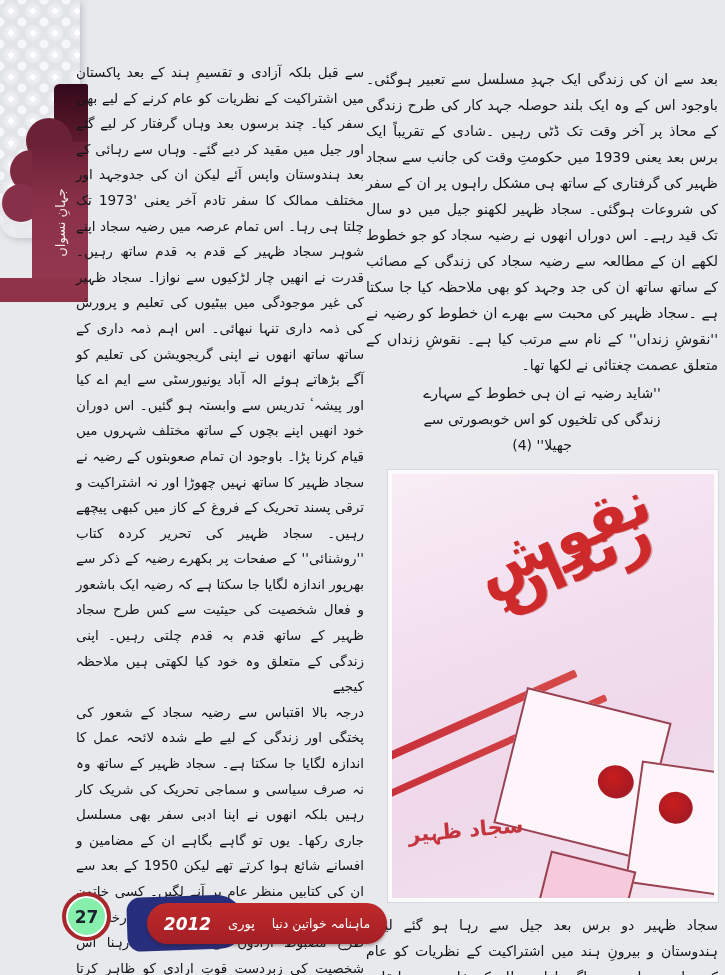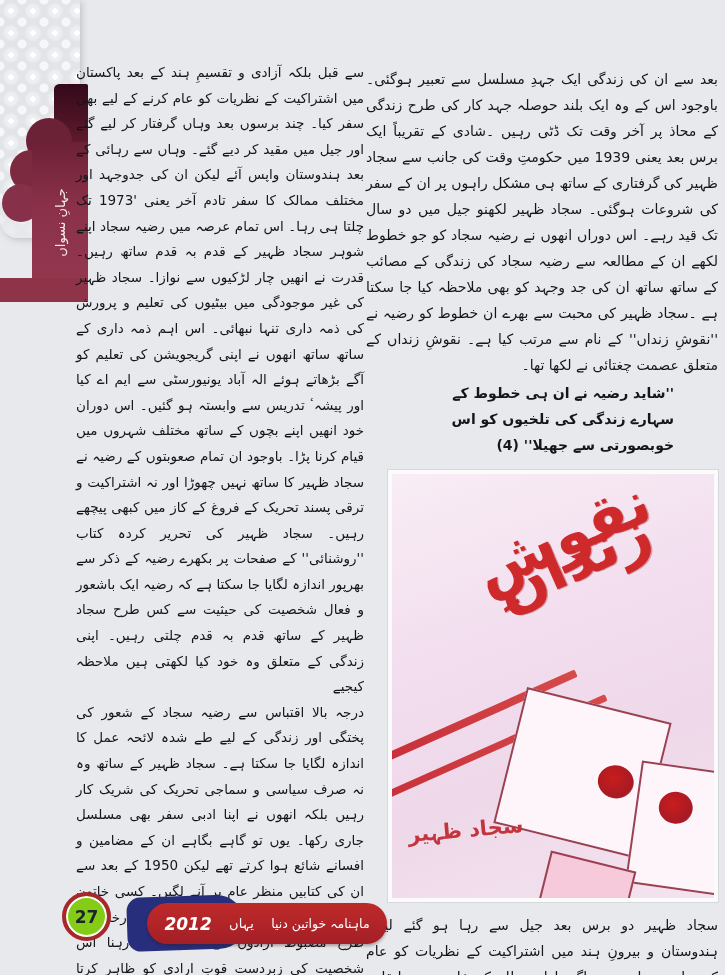--- a/index.html
+++ b/index.html
@@ -35,21 +35,21 @@
   .orn-label{position:absolute;right:2px;top:58px;width:56px;height:160px;
     display:flex;align-items:center;justify-content:center;}
   .orn-label span{transform:rotate(-90deg);white-space:nowrap;color:#f3e9e9;
     font-size:13px;letter-spacing:1px;}
 
   
   .urdu{direction:rtl;unicode-bidi:embed;color:#16161a;text-align:justify;}
   .col-right{position:absolute;right:7px;top:66px;width:352px;font-size:14px;line-height:26px;}
   .col-left{position:absolute;left:76px;top:60px;width:288px;font-size:13.5px;line-height:25.6px;}
   .bq{padding:2px 36px 2px 18px;text-align:justify;}
-  .bq-center{padding:2px 44px;text-align:right;font-weight:bold;}
+  .bq-center{padding:2px 44px;text-align:center;}
 
   
   .cover{position:relative;width:322px;height:424px;margin:10px 0 10px 20px;
     background:#fbfbfc;padding:4px;box-shadow:0 0 0 1px #d6d8db;}
   .cover-art{position:relative;width:100%;height:100%;overflow:hidden;
     background:linear-gradient(160deg,#f8edf5 0%,#f2ddee 40%,#eed8e9 65%,#f4e3ef 100%);}
   .cover-title{position:absolute;left:-6%;top:4%;width:112%;text-align:center;
     font-size:60px;font-weight:bold;color:#cf2a2b;transform:rotate(-24deg) translateY(34px);
     letter-spacing:3px;text-shadow:1px 1px 0 rgba(160,20,20,.35);}
   .stroke{position:absolute;height:8px;background:linear-gradient(90deg,#c8303a,#d64a4a);
@@ -62,21 +62,21 @@
   .env3{left:46%;bottom:-10%;width:26%;height:18%;transform:rotate(14deg);background:#f6c9db;}
   .seal{position:absolute;border-radius:50%;
     background:radial-gradient(circle at 40% 40%,#c81d1d,#a61a24 70%,rgba(166,26,36,.3));}
   .seal1{right:14%;top:38%;width:36px;height:33px;}
   .seal2{left:22%;top:20%;width:34px;height:32px;}
   .signature{position:absolute;left:5%;bottom:13%;color:#c4343d;font-size:21px;
     font-weight:bold;transform:rotate(-5deg);direction:rtl;}
 
   
   .page-circle{position:absolute;left:62px;top:892px;width:41px;height:41px;border-radius:50%;
-    background:#84cc16;border:4px solid #a8262c;box-shadow:inset 0 0 0 2px #ffffff;
+    background:#86efac;border:4px solid #a8262c;box-shadow:inset 0 0 0 2px #ffffff;
     display:flex;align-items:center;justify-content:center;
     font-size:17px;font-weight:bold;color:#1c2430;z-index:3;}
   .blue-ribbon{position:absolute;left:127px;top:896px;width:118px;height:54px;
     background:#272e7c;border-radius:16px 34px 30px 16px;transform:rotate(-2deg);z-index:1;}
   .red-banner{position:absolute;left:147px;top:903px;width:240px;height:41px;
     background:linear-gradient(180deg,#bf2a2a,#a31f26);border-radius:22px;z-index:2;
     display:flex;direction:rtl;align-items:center;justify-content:space-evenly;
     color:#ffffff;box-shadow:0 2px 3px rgba(60,20,20,.35);}
   .red-banner .mag{font-size:12.5px;}
   .red-banner .mon{font-size:13px;}
@@ -124,20 +124,20 @@
   </div>
 
   <div class="col-left urdu">
     <div>سے قبل بلکہ آزادی و تقسیمِ ہند کے بعد پاکستان میں اشتراکیت کے نظریات کو عام کرنے کے لیے بھی سفر کیا۔ چند برسوں بعد وہاں گرفتار کر لیے گئے اور جیل میں مقید کر دیے گئے۔ وہاں سے رہائی کے بعد ہندوستان واپس آئے لیکن ان کی جدوجہد اور مختلف ممالک کا سفر تادم آخر یعنی '1973 تک چلتا ہی رہا۔ اس تمام عرصہ میں رضیہ سجاد اپنے شوہر سجاد ظہیر کے قدم بہ قدم ساتھ رہیں۔ قدرت نے انھیں چار لڑکیوں سے نوازا۔ سجاد ظہیر کی غیر موجودگی میں بیٹیوں کی تعلیم و پرورش کی ذمہ داری تنہا نبھائی۔ اس اہم ذمہ داری کے ساتھ ساتھ انھوں نے اپنی گریجویشن کی تعلیم کو آگے بڑھاتے ہوئے الہ آباد یونیورسٹی سے ایم اے کیا اور پیشہٴ تدریس سے وابستہ ہو گئیں۔ اس دوران خود انھیں اپنے بچوں کے ساتھ مختلف شہروں میں قیام کرنا پڑا۔ باوجود ان تمام صعوبتوں کے رضیہ نے سجاد ظہیر کا ساتھ نہیں چھوڑا اور نہ اشتراکیت و ترقی پسند تحریک کے فروغ کے کاز میں کبھی پیچھے رہیں۔ سجاد ظہیر کی تحریر کردہ کتاب ''روشنائی'' کے صفحات پر بکھرے رضیہ کے ذکر سے بھرپور اندازہ لگایا جا سکتا ہے کہ رضیہ ایک باشعور و فعال شخصیت کی حیثیت سے کس طرح سجاد ظہیر کے ساتھ قدم بہ قدم چلتی رہیں۔ اپنی زندگی کے متعلق وہ خود کیا لکھتی ہیں ملاحظہ کیجیے</div>
     <div>درجہ بالا اقتباس سے رضیہ سجاد کے شعور کی پختگی اور زندگی کے لیے طے شدہ لائحہ عمل کا اندازہ لگایا جا سکتا ہے۔ سجاد ظہیر کے ساتھ وہ نہ صرف سیاسی و سماجی تحریک کی شریک کار رہیں بلکہ انھوں نے اپنا ادبی سفر بھی مسلسل جاری رکھا۔ یوں تو گاہے بگاہے ان کے مضامین و افسانے شائع ہوا کرتے تھے لیکن 1950 کے بعد سے ان کی کتابیں منظر عام پر آنے لگیں۔ کسی خاتون کا تمام تر نامساعد حالات میں یوں تناور درخت کی طرح مضبوط ارادوں کے ساتھ کھڑا رہنا اس شخصیت کی زبردست قوتِ ارادی کو ظاہر کرتا ہے۔ اس ضمن میں ان کی صاحبزادی نور ظہیر کا تحریر کردہ ایک واقعہ کا ذکر یہاں بے جا نہ ہوگا جس سے ہم رضیہ سجاد کی پوری زندگی کی جدوجہد کے ساتھ ساتھ ان کی خود آگہی و خودشناسی کو محسوس کر سکتے ہیں نیز ان کی زندگی میں تخلیقی سفر کی اہمیت کا اندازہ بھی</div>
   </div>
 
   <div class="blue-ribbon"></div>
   <div class="red-banner">
     <span class="mag">ماہنامہ خواتین دنیا</span>
-    <span class="mon">یہاں</span>
+    <span class="mon">پوری</span>
     <span class="yr">2012</span>
   </div>
   <div class="page-circle">
     <span>27</span>
   </div>
 
 </div>
 
 </body></html>

